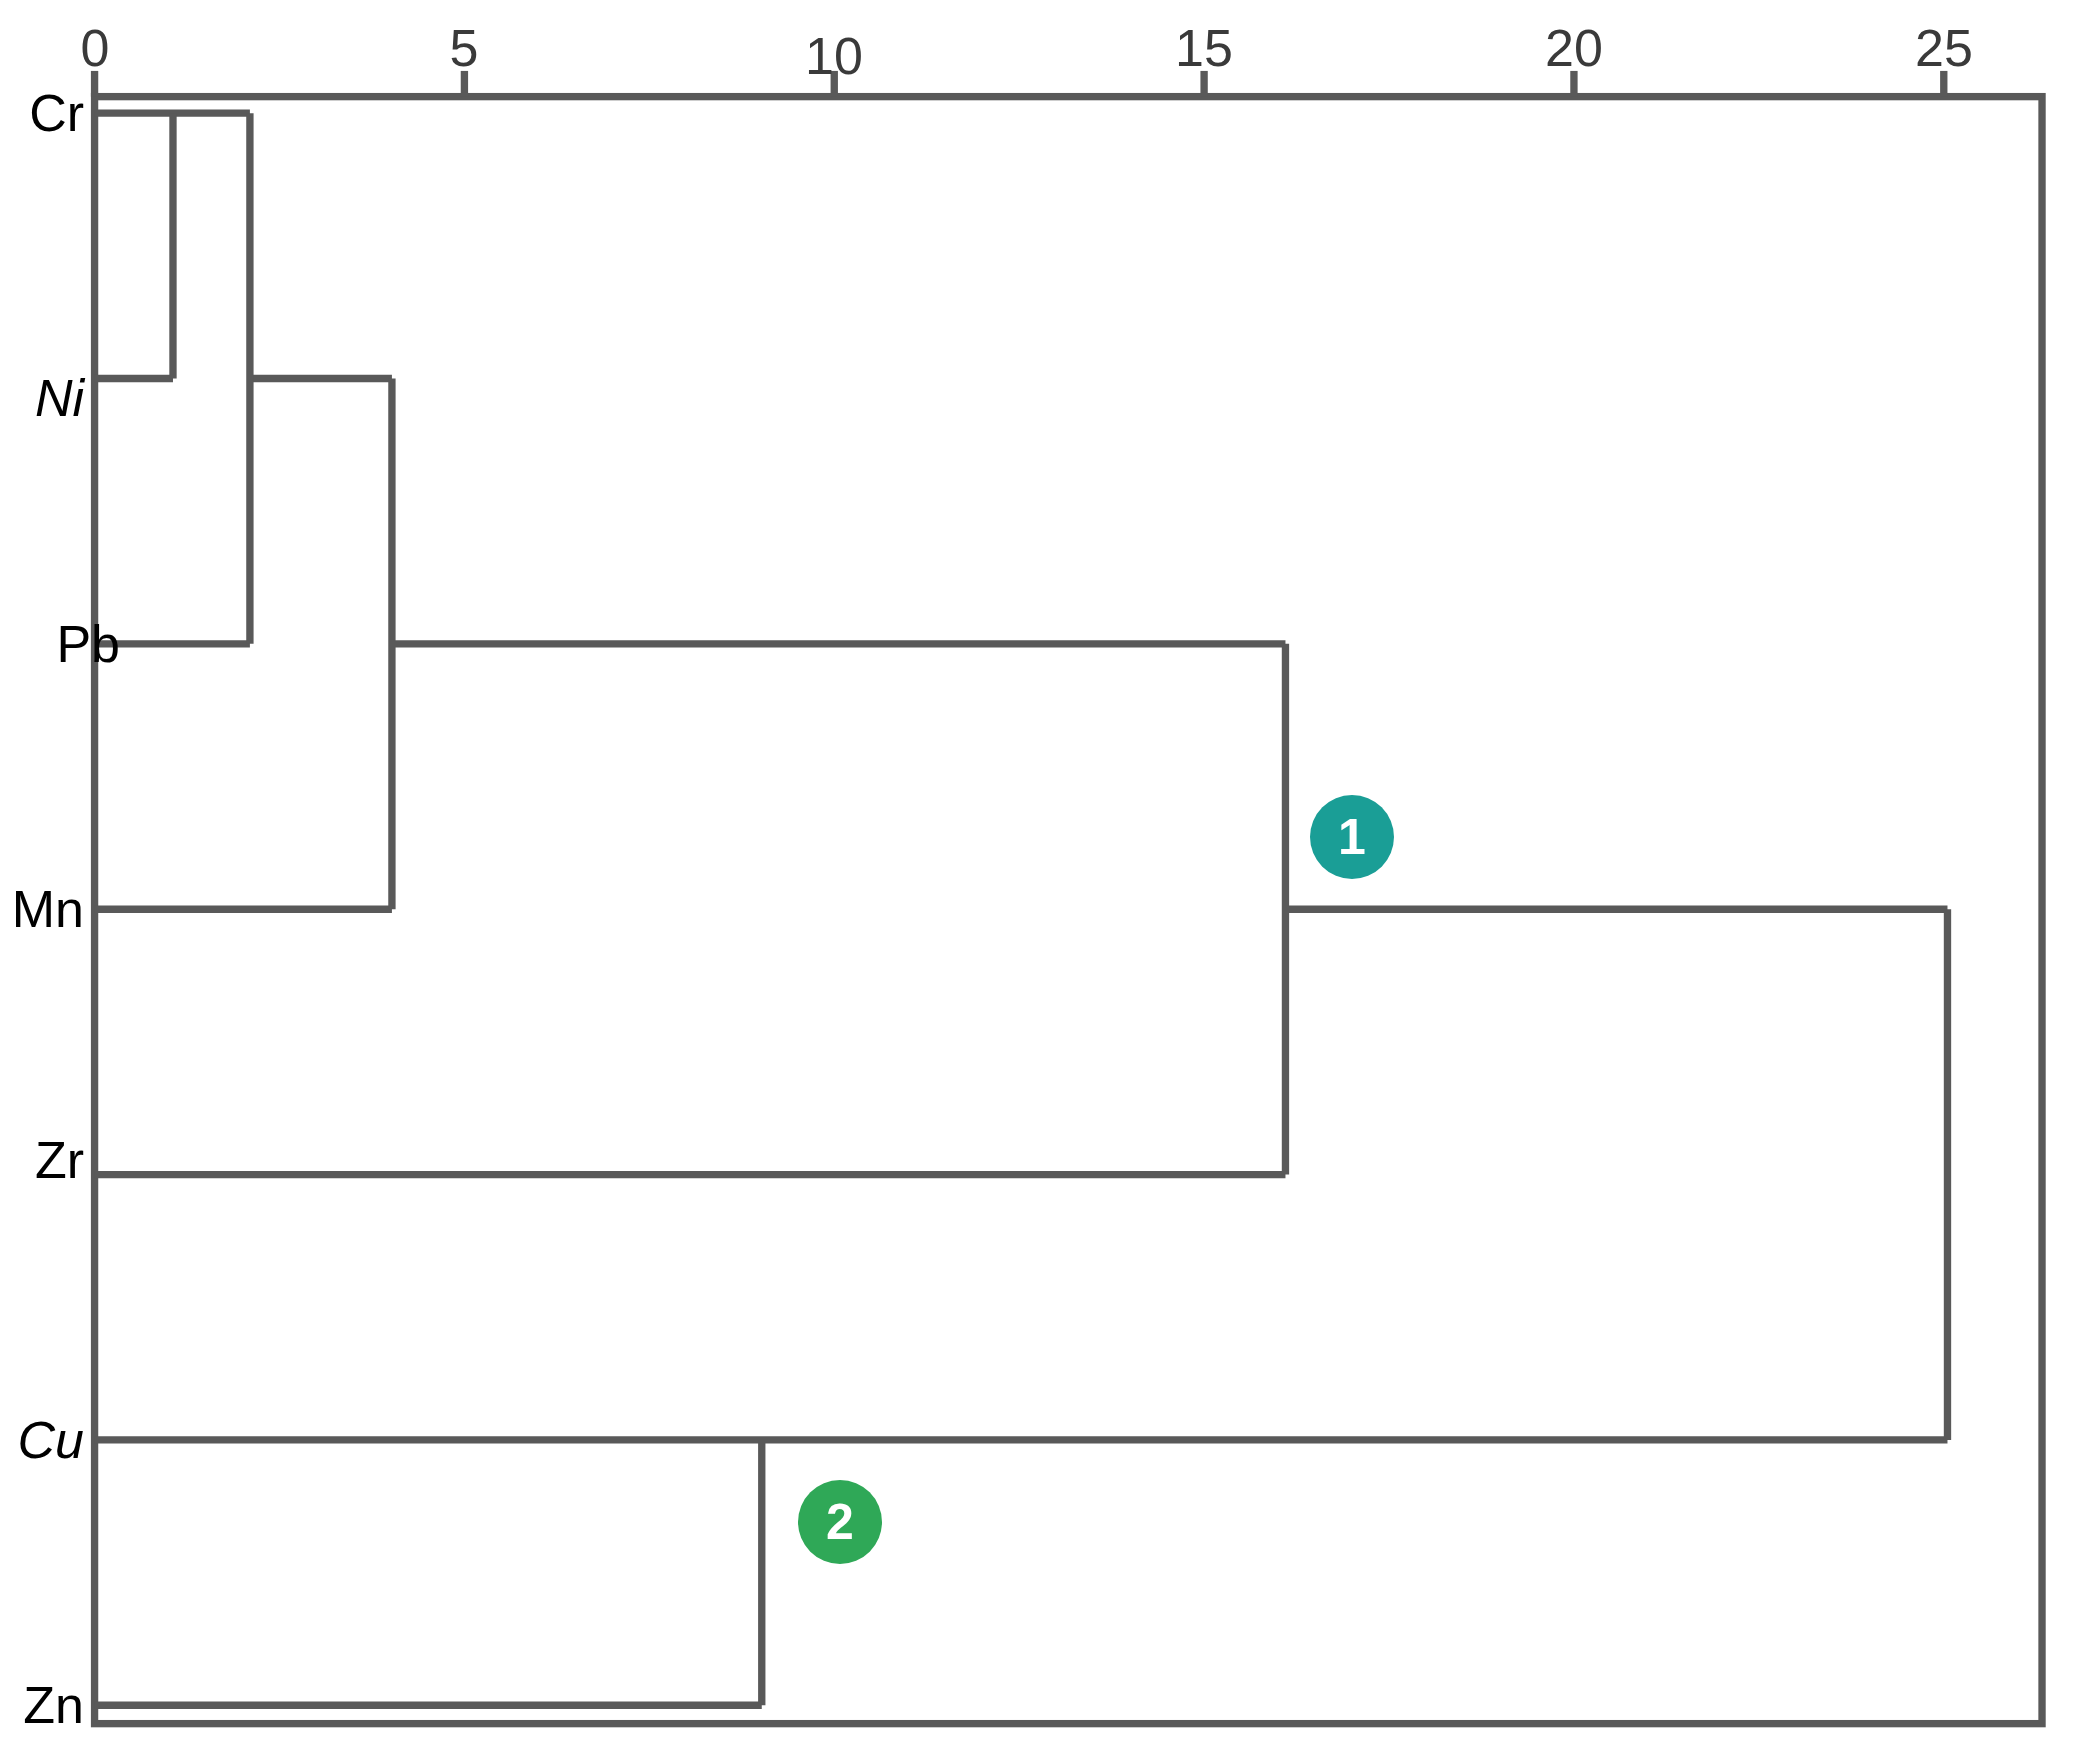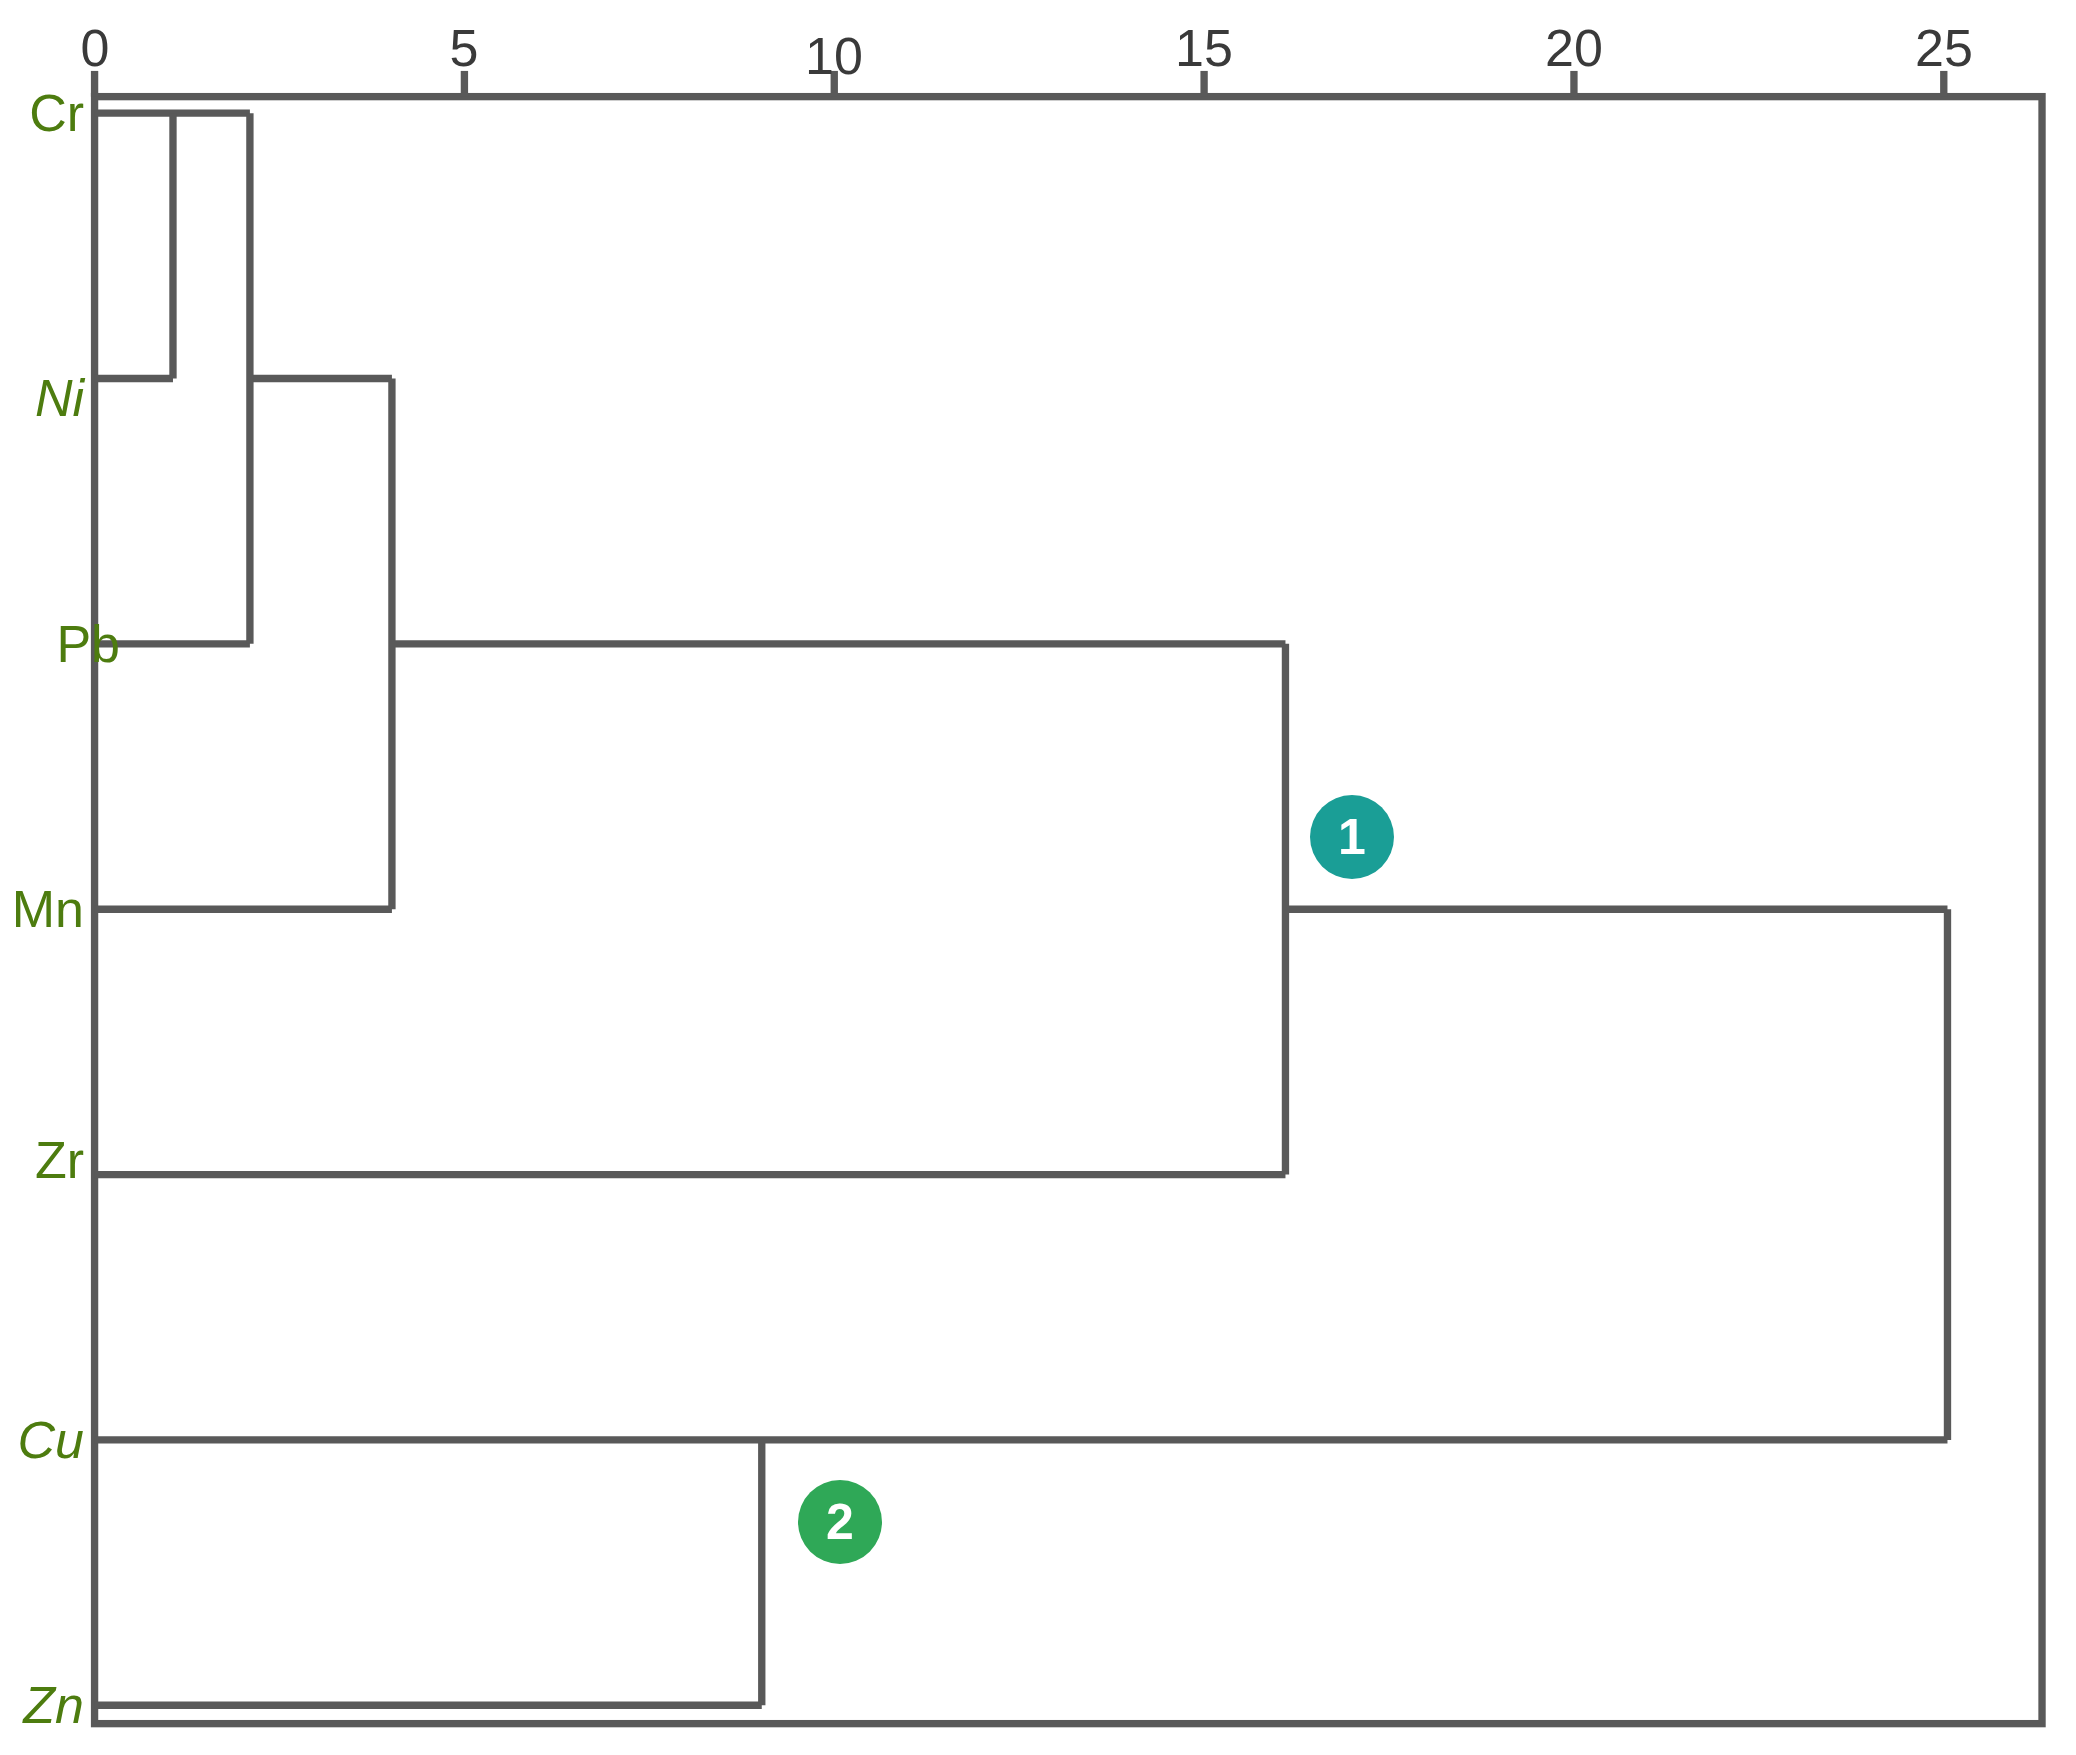--- a/index.html
+++ b/index.html
@@ -19,21 +19,21 @@
     color: #3a3a3a;
     white-space: nowrap;
   }
   .leaf-label {
     position: absolute;
     left: 0;
     width: 84px;
     text-align: right;
     transform: translateY(-50%);
     font-size: 52px;
-    color: #4d7c0f;
+    color: #000000;
     white-space: nowrap;
   }
   .badge {
     position: absolute;
     width: 84px;
     height: 84px;
     border-radius: 50%;
     transform: translate(-50%, -50%);
     display: flex;
     align-items: center;
@@ -80,20 +80,20 @@
       <div class="tick-label" style="left: 1574px; top: 48px;">20</div>
       <div class="tick-label" style="left: 1944px; top: 48px;">25</div>
     </div>
   <div id="leaf-layer">
       <div class="leaf-label" style="top: 113px;">Cr</div>
       <div class="leaf-label" style="top: 398px; font-style: italic;">Ni</div>
       <div class="leaf-label" style="top: 644px; padding-left: 36px;">Pb</div>
       <div class="leaf-label" style="top: 909px;">Mn</div>
       <div class="leaf-label" style="top: 1160px;">Zr</div>
       <div class="leaf-label" style="top: 1440px; font-style: italic;">Cu</div>
-      <div class="leaf-label" style="top: 1705px; font-style: italic;">Zn</div>
+      <div class="leaf-label" style="top: 1705px;">Zn</div>
     </div>
   <div id="badge-layer">
       <div class="badge" style="left: 1352px; top: 837px; background: rgb(26, 158, 150);">1</div>
       <div class="badge" style="left: 840px; top: 1522px; background: rgb(47, 168, 87);">2</div>
     </div>
 </div>
 
 
 </body></html>

